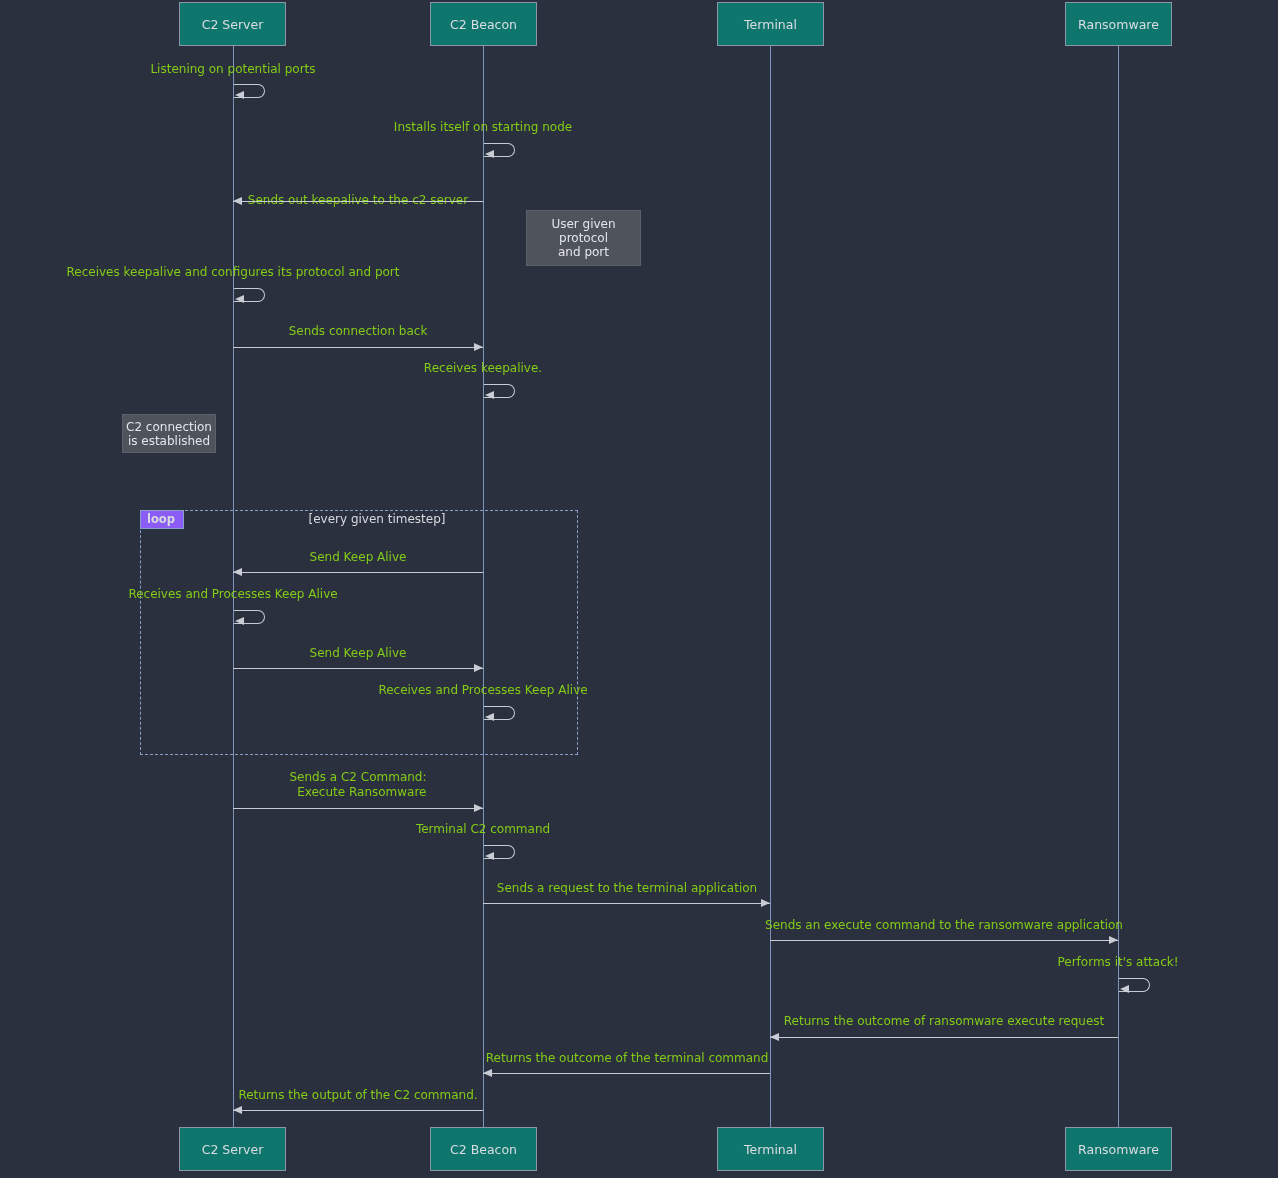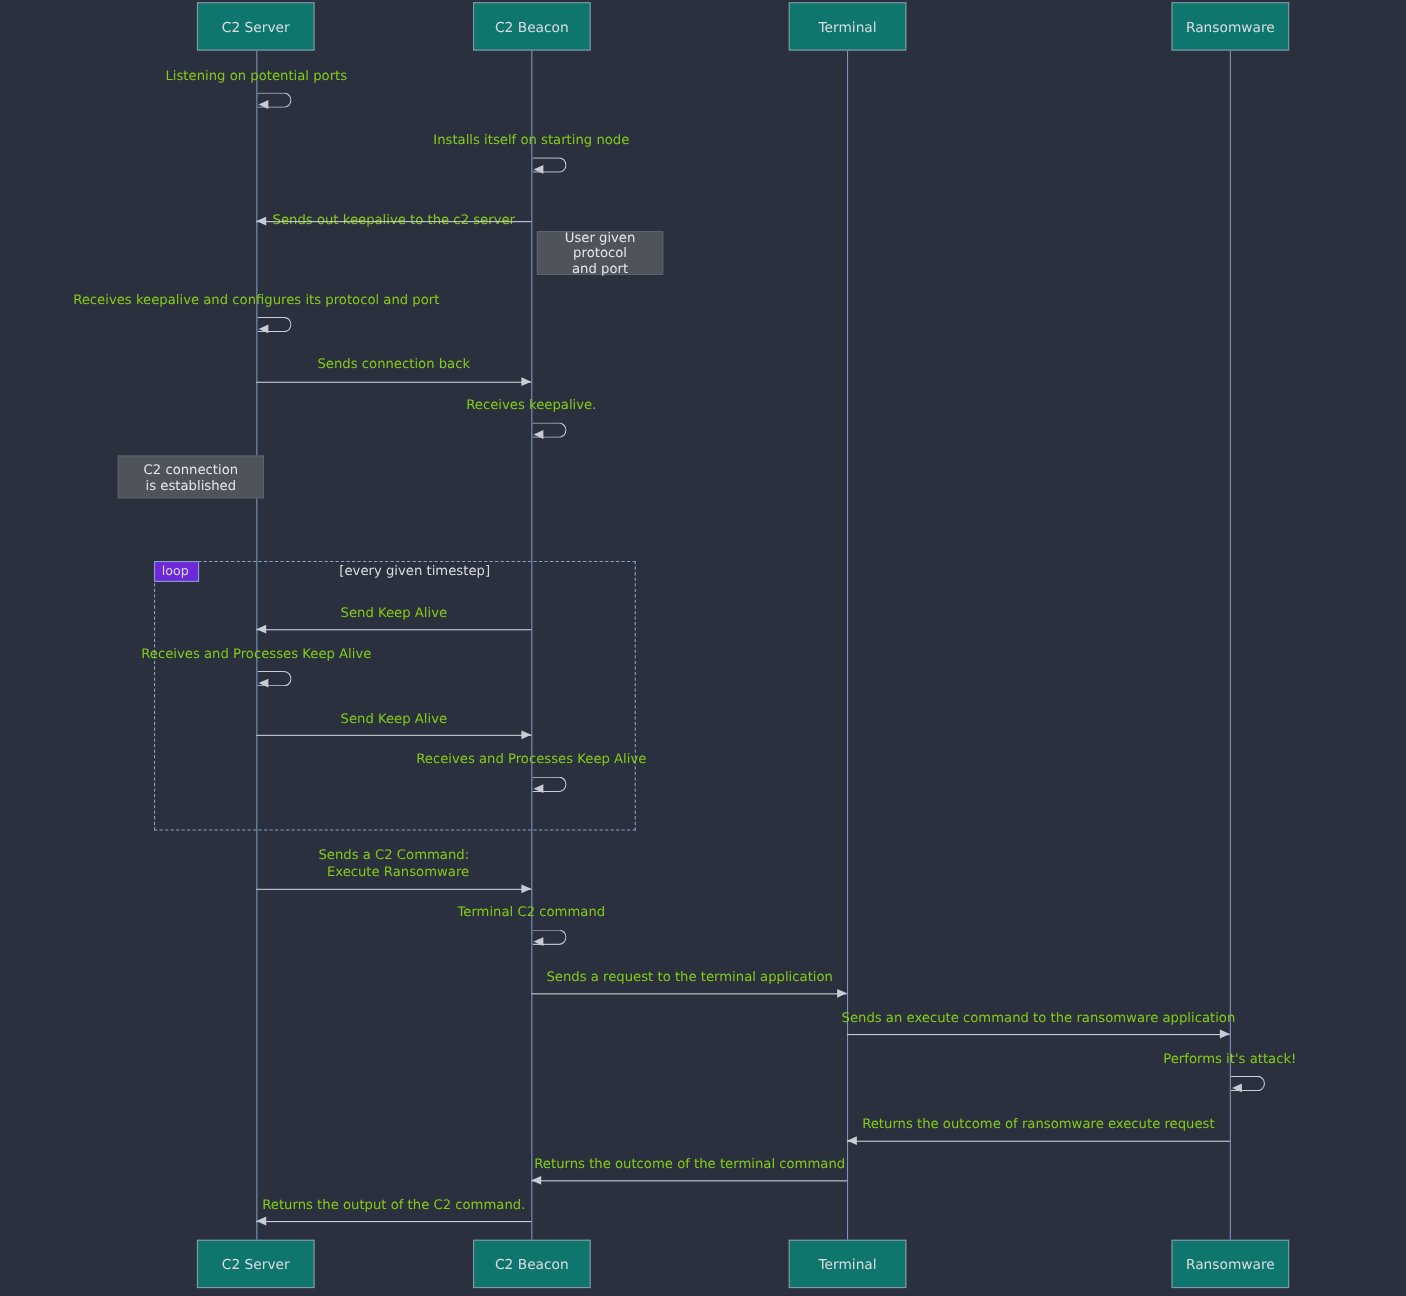--- a/index.html
+++ b/index.html
@@ -27,22 +27,22 @@
     position:absolute;width:31px;height:14px;box-sizing:border-box;
     border:1px solid #c8cdd5;border-left:none;border-radius:0 10px 10px 0;
   }
   .note{
     position:absolute;box-sizing:border-box;background:#4e535c;border:1px solid #5c626c;
     display:flex;flex-direction:column;align-items:center;justify-content:center;
     text-align:center;color:#e4e6ea;line-height:14px;
   }
   .loopframe{position:absolute;box-sizing:border-box;border:1px dashed #88a0c8;}
   .looplabel{
-    position:absolute;box-sizing:border-box;border:1px solid #88a0c8;background:#6d28d9;
-    padding:1px 8px 2px 6px;font-size:11.5px;color:#d8dbe0;
+    position:absolute;box-sizing:border-box;border:1px solid #88a0c8;background:#8b5cf6;
+    padding:1px 8px 2px 6px;font-size:11.5px;color:#d8dbe0;font-weight:bold;
   }
   .loopcond{position:absolute;transform:translateX(-50%);white-space:nowrap;color:#d8dbe0;}
 </style>
 </head>
 <body>
 
 <div id="canvas">
 
   <div class="lifeline" style="left:233px"></div>
   <div class="lifeline" style="left:483px"></div>
@@ -67,38 +67,38 @@
   <div class="arr left" style="left:235px;top:91px"></div>
 
   <div class="msg" style="left:483px;top:120px">Installs itself on starting node</div>
   <div class="selfarc" style="left:484px;top:143px"></div>
   <div class="arr left" style="left:485px;top:150px"></div>
 
   <div class="msg" style="left:358px;top:193px">Sends out keepalive to the c2 server</div>
   <div class="mline" style="left:233px;top:201px;width:250px"></div>
   <div class="arr left" style="left:233px;top:197px"></div>
 
-  <div class="note" style="left:488px;top:210px;width:115px;height:40px">
+  <div class="note" style="left:526px;top:210px;width:115px;height:56px">
     <span>User given protocol</span>
     <span>and port</span>
   </div>
 
   <div class="msg" style="left:233px;top:265px">Receives keepalive and configures its protocol and port</div>
   <div class="selfarc" style="left:234px;top:288px"></div>
   <div class="arr left" style="left:235px;top:295px"></div>
 
   <div class="msg" style="left:358px;top:324px">Sends connection back</div>
   <div class="mline" style="left:233px;top:347px;width:250px"></div>
   <div class="arr right" style="left:474px;top:343px"></div>
 
   <div class="msg" style="left:483px;top:361px">Receives keepalive.</div>
   <div class="selfarc" style="left:484px;top:384px"></div>
   <div class="arr left" style="left:485px;top:391px"></div>
 
-  <div class="note" style="left:107px;top:414px;width:133px;height:39px">
+  <div class="note" style="left:122px;top:414px;width:94px;height:39px">
     <span>C2 connection</span>
     <span>is established</span>
   </div>
 
 
   <div class="loopframe" style="left:140px;top:510px;width:438px;height:245px"></div>
   <div class="looplabel" style="left:140px;top:510px">loop</div>
   <div class="loopcond" style="left:377px;top:512px">[every given timestep]</div>
 
   <div class="msg" style="left:358px;top:550px">Send Keep Alive</div>

